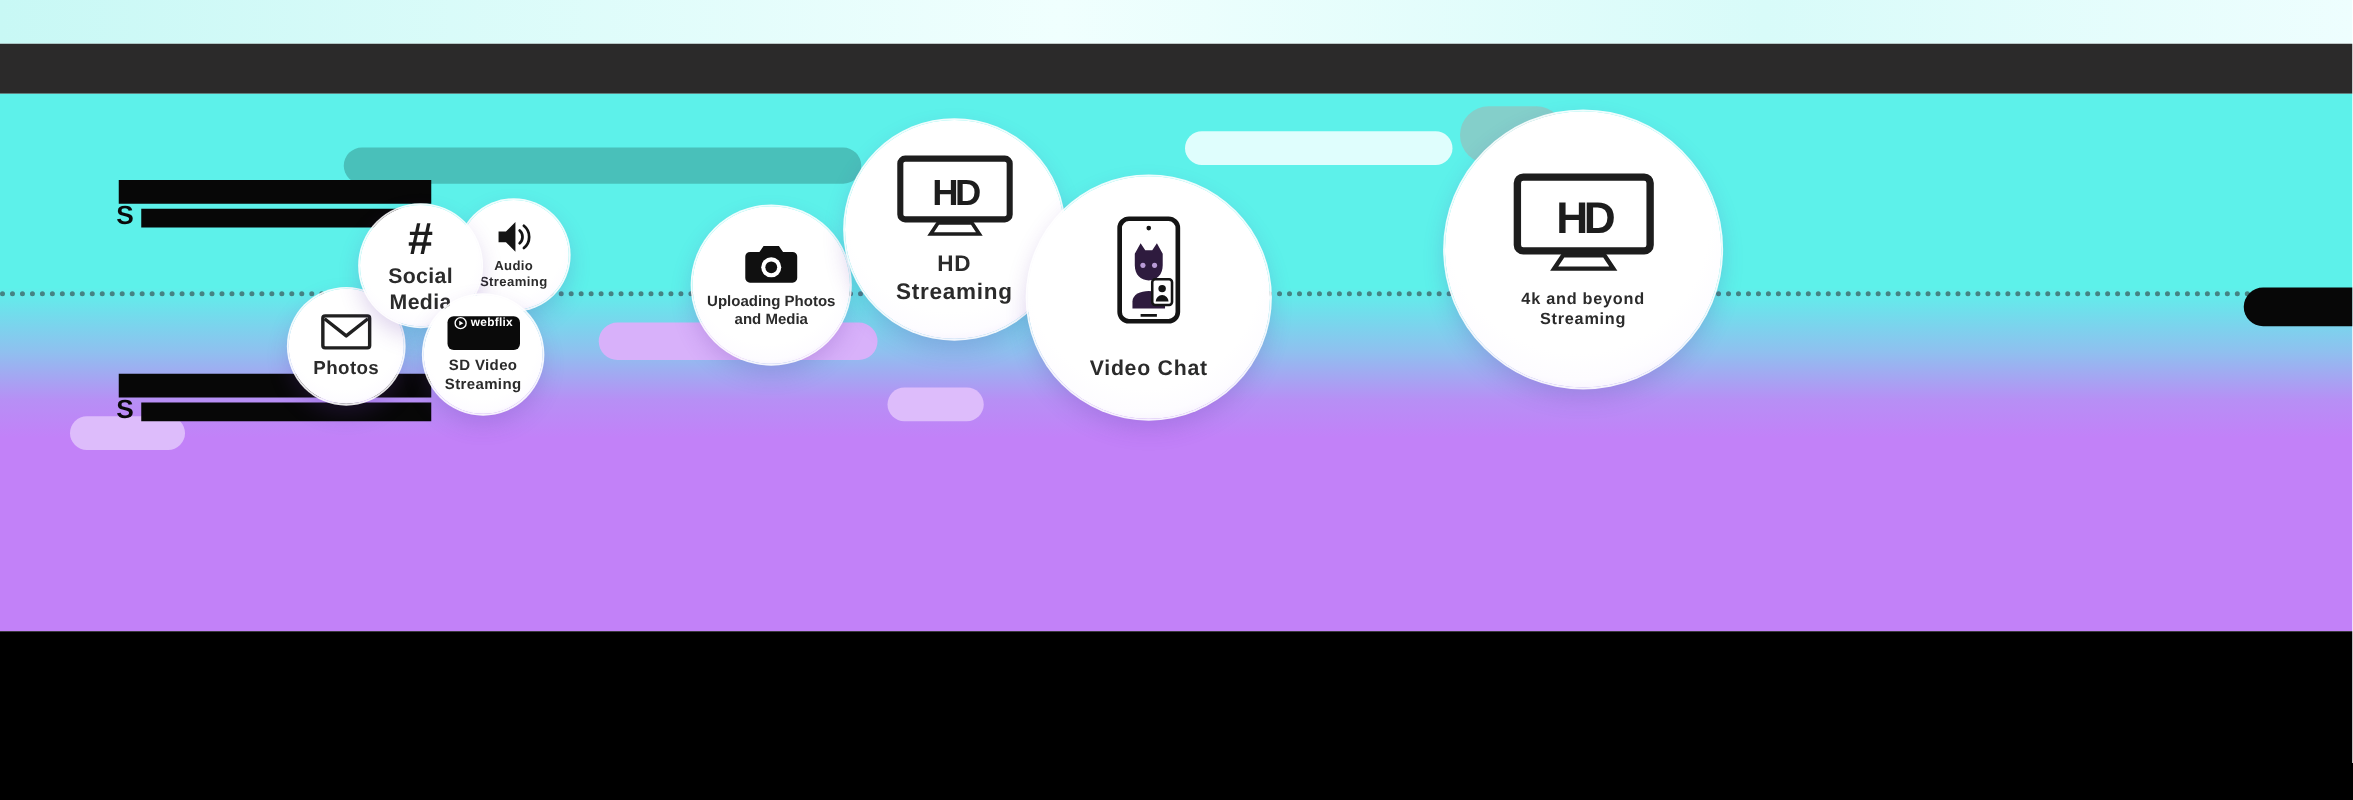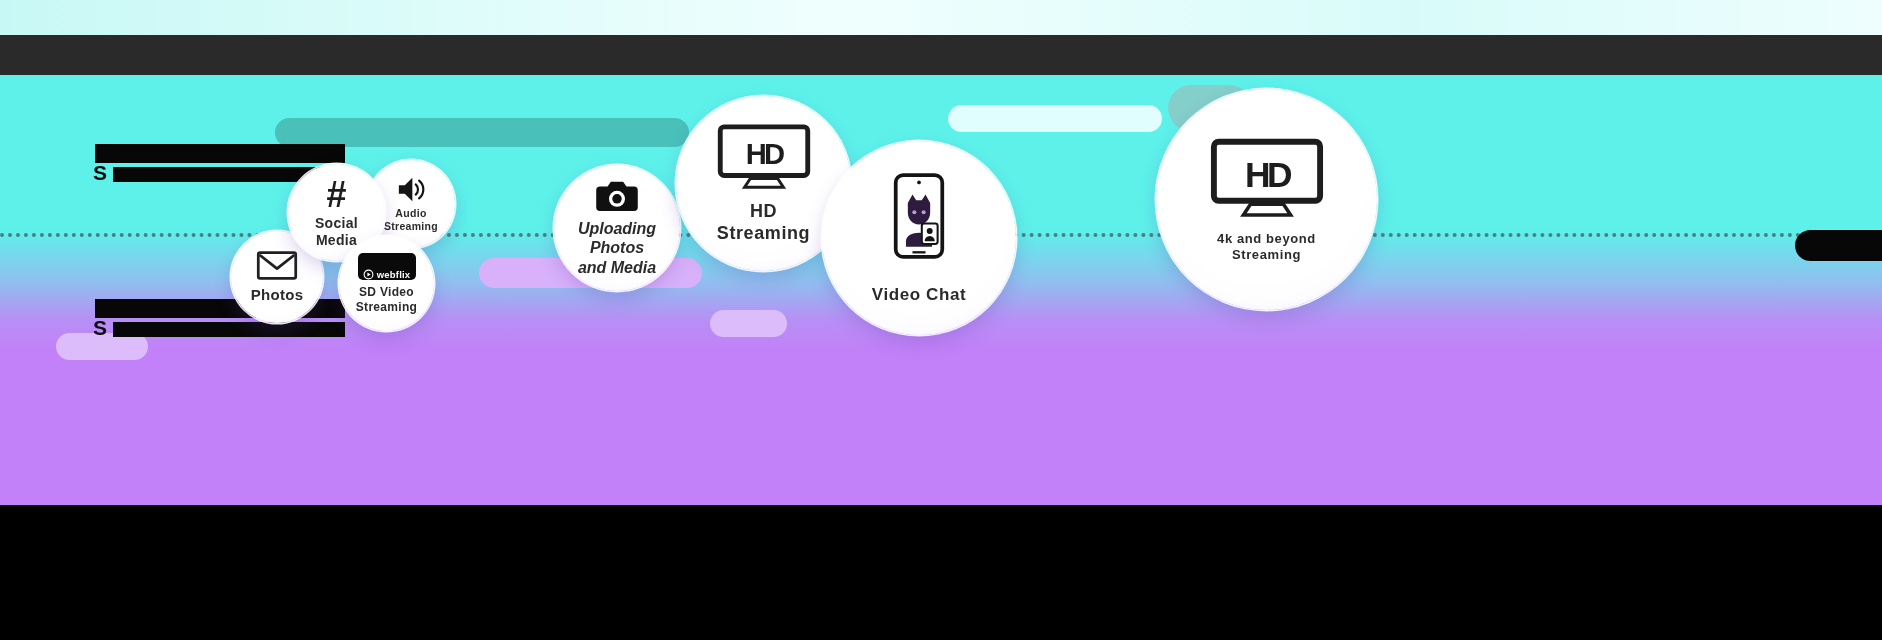--- a/index.html
+++ b/index.html
@@ -58,35 +58,35 @@
   .b-email  { left:231px;  top:231px; width:92px;  height:92px;  z-index:5; }
   .b-social { left:288px;  top:164px; width:97px;  height:97px;  z-index:6; }
   .b-audio  { left:367px;  top:160px; width:88px;  height:88px;  z-index:5; }
   .b-sd     { left:339px;  top:236px; width:95px;  height:95px;  z-index:7; }
   .b-upload { left:554px;  top:165px; width:126px; height:126px; z-index:5; }
   .b-hd     { left:676px;  top:96px;  width:175px; height:175px; z-index:5; }
   .b-video  { left:822px;  top:141px; width:194px; height:194px; z-index:6;gap:15px; }
   .b-4k     { left:1156px; top:89px;  width:221px; height:221px; z-index:5; }
 
   .b-email  .blabel { font-size:15px; margin-top:5px; }
-  .b-social .blabel { font-size:14px; margin-top:2px; }
+  .b-social .blabel { font-size:17px; margin-top:2px; }
   .b-audio  .blabel { font-size:10.5px; margin-top:4px; }
   .b-sd     .blabel { font-size:12px; margin-top:5px; }
-  .b-upload .blabel { font-size:16px; margin-top:6px; letter-spacing:0;font-style:italic; }
+  .b-upload .blabel { font-size:12px; margin-top:6px; letter-spacing:0; }
   .b-hd     .blabel { font-size:18px; margin-top:8px; letter-spacing:.6px; }
   .b-video  .blabel { font-size:17px; margin-top:9px; letter-spacing:.6px; }
   .b-4k     .blabel { font-size:13px; margin-top:9px; letter-spacing:.6px; }
 
   
   .envelope-icon { width:42px; height:31px; }
   .hash-glyph    { font-size:36px; font-weight:800; line-height:1; color:#1d1d1d; }
   .speaker-icon  { width:31px; height:27px; }
   .camera-icon   { width:46px; height:34px; }
   .webflix-badge { background:#0a0a0a; border-radius:5px; width:58px; height:27px;
-                   display:flex; align-items:flex-end; justify-content:center; gap:3px;
+                   display:flex; align-items:flex-start; justify-content:center; gap:3px;
                    color:#ffffff; font-size:9.5px; font-weight:700; letter-spacing:.2px; }
   .wb-play { width:11px; height:11px; }
   .tv-icon-hd { width:98px;  height:70px; }
   .tv-icon-4k { width:118px; height:85px; }
   .phone-icon { width:54px; height:90px; }
   svg text { font-family:"Liberation Sans", sans-serif; }
 </style>
 </head>
 <body>
 

